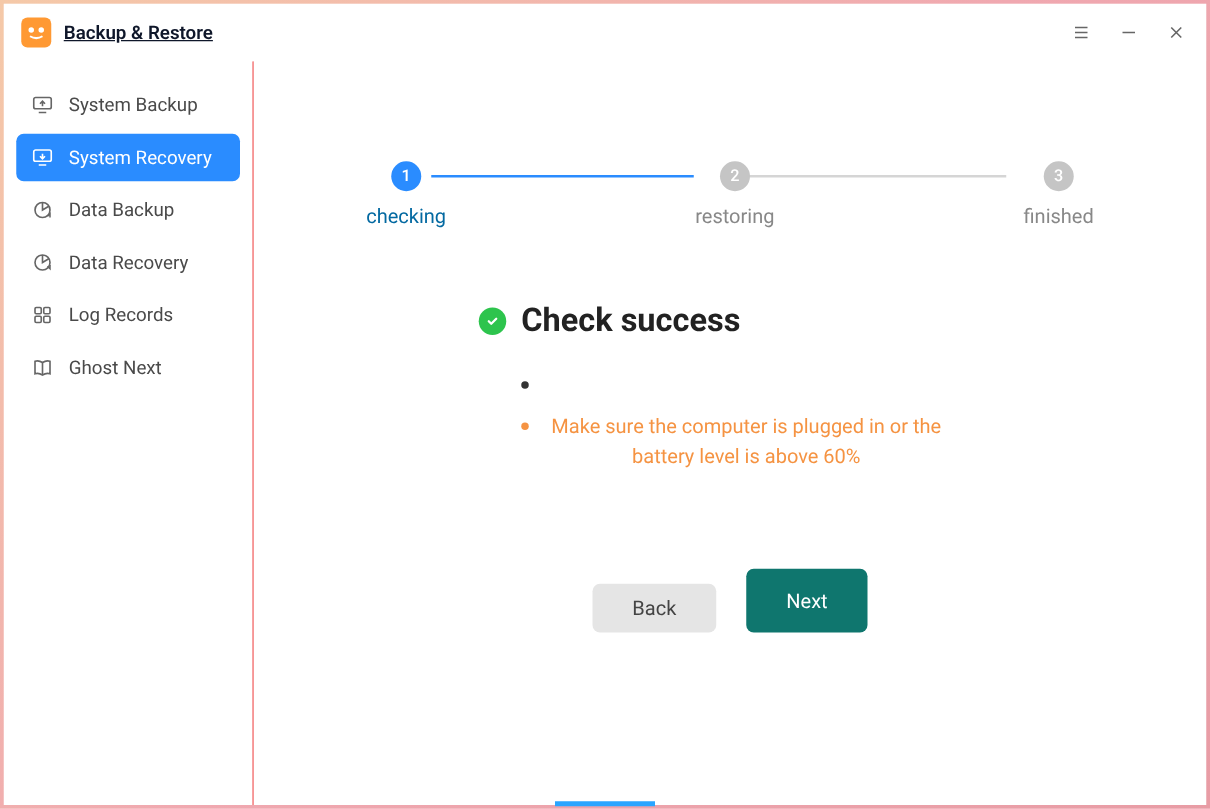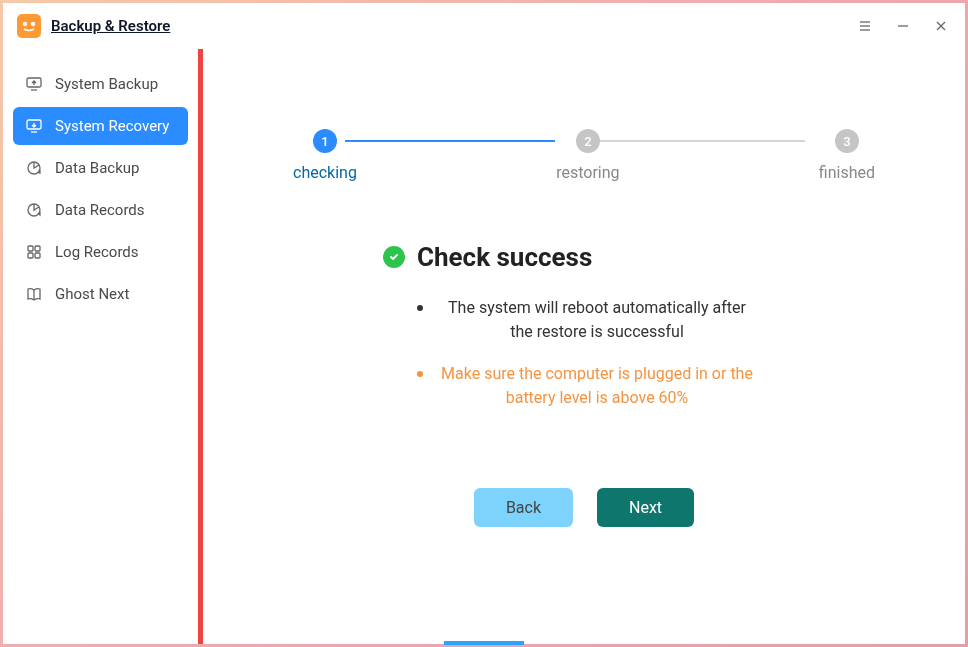--- a/index.html
+++ b/index.html
@@ -68,21 +68,21 @@
     }
     .body {
       flex: 1;
       display: flex;
       overflow: hidden;
     }
     .sidebar {
       width: 200px;
       background: #fff;
       padding: 16px 10px;
-      border-right: 5px solid #ef4444;
+      border-right: 1px solid #ef4444;
     }
     .nav-item {
       display: flex;
       align-items: center;
       gap: 12px;
       padding: 10px 12px;
       border-radius: 6px;
       cursor: pointer;
       color: #4a4a4a;
       font-size: 15px;
@@ -232,22 +232,23 @@
     }
     .btn {
       padding: 10px 32px;
       border-radius: 6px;
       border: none;
       font-size: 16px;
       cursor: pointer;
       min-width: 96px;
     }
     .btn-secondary {
-      background: #7dd3fc;
+      background: #e5e5e5;
       color: #444;
+      margin-top: 12px;
     }
     .btn-primary {
       background: #0f766e;
       color: #fff;
     }
     .bottom-accent {
       position: absolute;
       bottom: 2px;
       left: 50%;
       transform: translateX(-50%);
@@ -328,21 +329,21 @@
         <span>Data Backup</span>
       </div>
       <div class="nav-item">
         <span class="nav-icon">
           <svg width="18" height="18" viewBox="0 0 18 18" fill="none">
               <circle cx="9" cy="9" r="6" stroke="#666" stroke-width="1.3"></circle>
               <path d="M9 3 L9 9 L14 6" stroke="#666" stroke-width="1.3"></path>
               <path d="M13 12 L15 14 L15 11" stroke="#666" stroke-width="1.2" fill="none"></path>
             </svg>
         </span>
-        <span>Data Records</span>
+        <span>Data Recovery</span>
       </div>
       <div class="nav-item">
         <span class="nav-icon">
           <svg width="18" height="18" viewBox="0 0 18 18" fill="none">
               <rect x="3" y="3" width="5" height="5" rx="1" stroke="#666" stroke-width="1.3"></rect>
               <rect x="10" y="3" width="5" height="5" rx="1" stroke="#666" stroke-width="1.3"></rect>
               <rect x="3" y="10" width="5" height="5" rx="1" stroke="#666" stroke-width="1.3"></rect>
               <rect x="10" y="10" width="5" height="5" rx="1" stroke="#666" stroke-width="1.3"></rect>
             </svg>
         </span>
@@ -383,21 +384,20 @@
           <div class="check-icon">
             <svg width="12" height="12" viewBox="0 0 12 12">
                 <path d="M3 6 L5 8 L9 4" stroke="#fff" stroke-width="1.8" fill="none" stroke-linecap="round" stroke-linejoin="round"></path>
               </svg>
           </div>
           <div class="heading">Check success</div>
         </div>
         <div class="bullet-list">
           <div class="bullet-item">
             <div class="bullet-dot dark"></div>
-            <div class="bullet-text dark">The system will reboot automatically after the restore is successful</div>
           </div>
           <div class="bullet-item">
             <div class="bullet-dot orange"></div>
             <div class="bullet-text orange">Make sure the computer is plugged in or the battery level is above 60%</div>
           </div>
         </div>
       </div>
 
       <div class="buttons">
         <button class="btn btn-secondary">Back</button>

